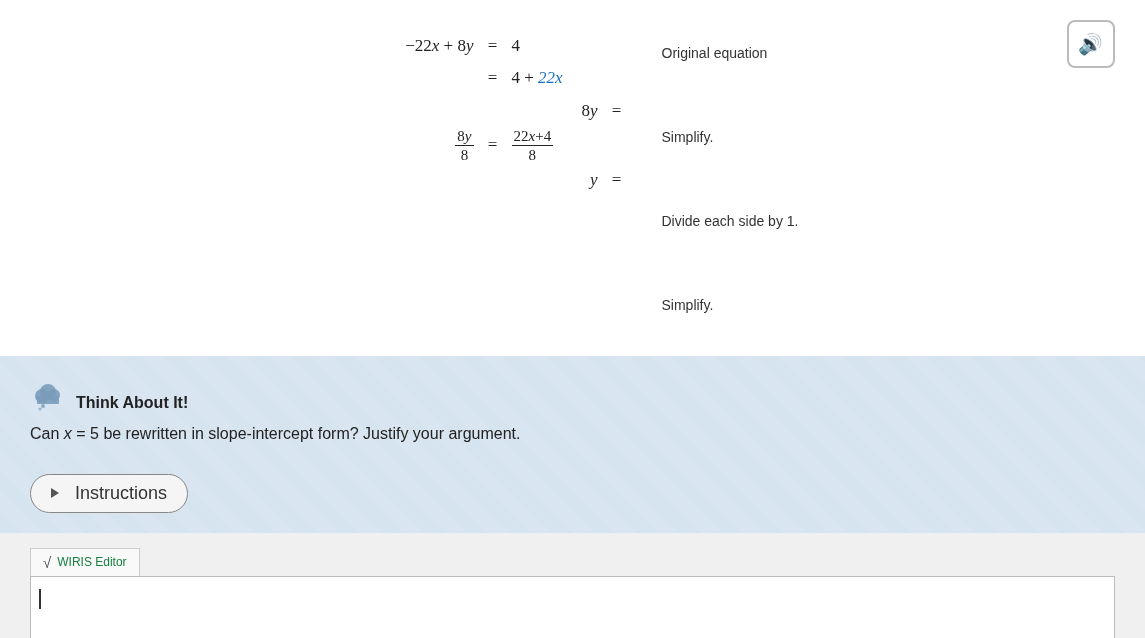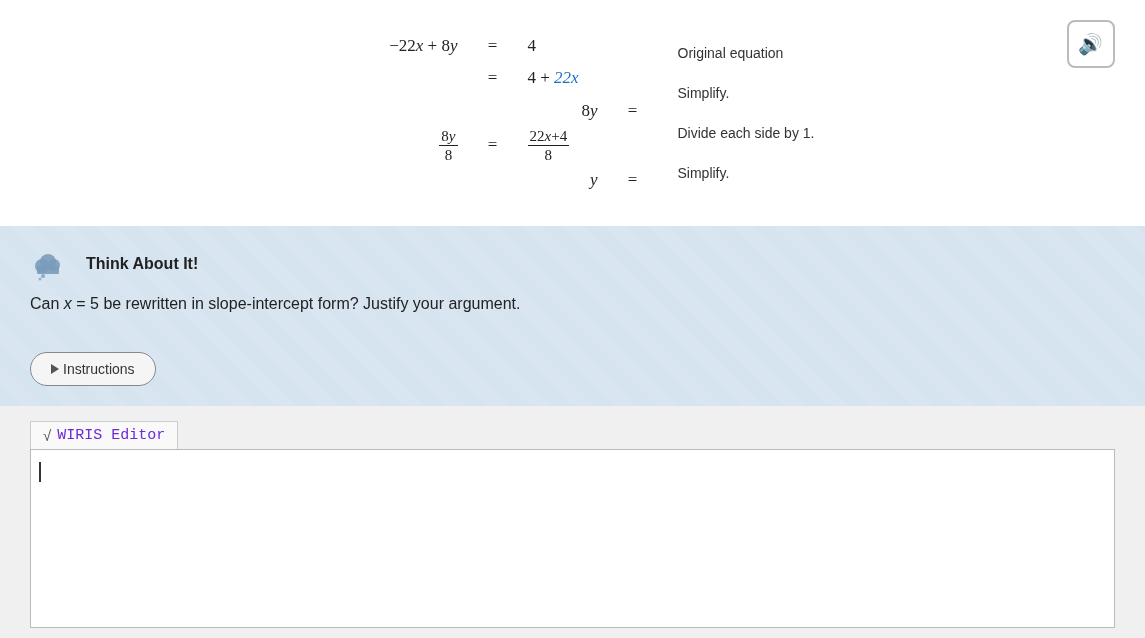--- a/index.html
+++ b/index.html
@@ -40,21 +40,21 @@
       align-items: flex-end;
       margin-right: 30px;
       font-size: 17px;
       line-height: 1.9;
       color: #222;
     }
 
     .equation-row {
       display: flex;
       align-items: center;
-      gap: 20px;
+      gap: 4px;
       white-space: nowrap;
     }
 
     .eq-center {
       text-align: center;
       min-width: 30px;
     }
 
     .eq-lhs {
       text-align: right;
@@ -95,20 +95,21 @@
 
     .equation-right {
       display: flex;
       flex-direction: column;
       font-family: Arial, sans-serif;
       font-size: 14px;
       color: #333;
       padding-top: 4px;
       line-height: 2.85;
       min-width: 230px;
+      gap: 44px;
     }
 
     .sound-button {
       position: absolute;
       top: 20px;
       right: 30px;
       width: 48px;
       height: 48px;
       border: 2px solid #bbb;
       border-radius: 8px;
@@ -130,22 +131,22 @@
         45deg,
         transparent,
         transparent 15px,
         rgba(255,255,255,0.08) 15px,
         rgba(255,255,255,0.08) 30px
       );
     }
 
     .think-header {
       display: flex;
-      align-items: center;
-      gap: 20px;
+      align-items: flex-end;
+      gap: 10px;
       margin-bottom: 10px;
     }
 
     .think-icon {
       width: 36px;
       height: 36px;
       display: flex;
       align-items: center;
       justify-content: center;
     }
@@ -154,34 +155,34 @@
       font-family: Arial, sans-serif;
       font-weight: bold;
       font-size: 16px;
       color: #222;
     }
 
     .think-question {
       font-family: Arial, sans-serif;
       font-size: 16px;
       color: #222;
-      margin-bottom: 36px;
+      margin-bottom: 28px;
       line-height: 1.5;
     }
 
     .instructions-btn {
       display: inline-flex;
       align-items: center;
-      gap: 4px;
+      gap: 16px;
       padding: 8px 20px;
       border-radius: 20px;
       border: 1.5px solid #888;
       background: #f5f5f5;
       font-family: Arial, sans-serif;
-      font-size: 14px;
+      font-size: 18px;
       color: #333;
       cursor: pointer;
       user-select: none;
     }
 
     .triangle-right {
       width: 0;
       height: 0;
       border-top: 5px solid transparent;
       border-bottom: 5px solid transparent;
@@ -206,23 +207,23 @@
       border-bottom: none;
       background: #f9f9f9;
       font-family: Arial, sans-serif;
       font-size: 13px;
       color: #333;
       width: fit-content;
       cursor: pointer;
     }
 
     .wiris-logo {
-      font-family: Liberation Mono, monospace;
-      font-size: 15px;
-      color: #6d28d9;
+      font-family: Liberation Sans, sans-serif;
+      font-size: 12px;
+      color: #15803d;
     }
 
     .sqrt-icon {
       font-size: 15px;
       color: #555;
     }
 
     .editor-box {
       border: 1.5px solid #bbb;
       background: #ffffff;

